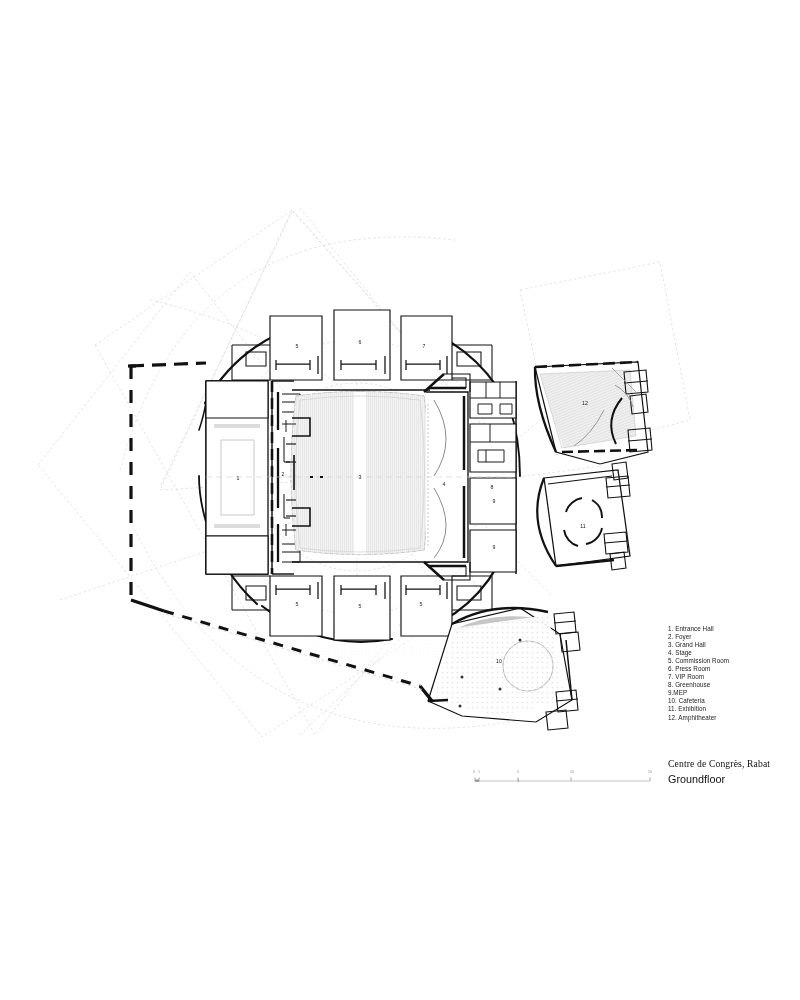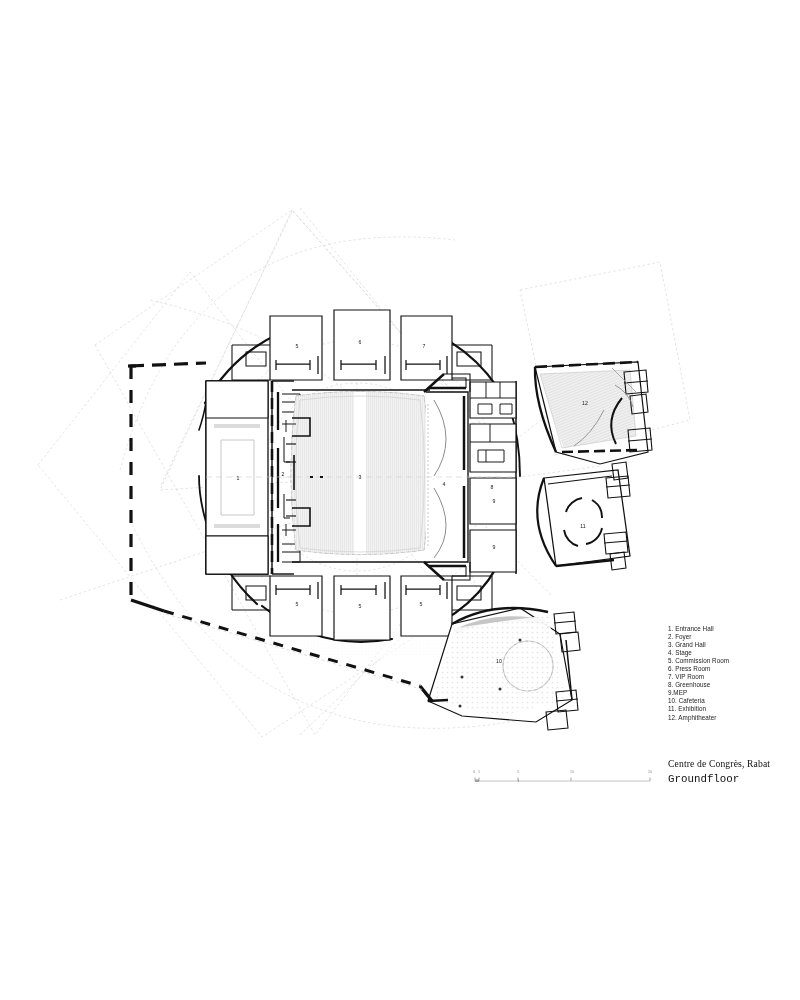--- a/index.html
+++ b/index.html
@@ -29,21 +29,21 @@
     color:#111;
   }
   .proj-title{
     font-family:"Liberation Serif", serif;
     font-size:9.6px;
     letter-spacing:0.15px;
     line-height:12px;
     white-space:nowrap;
   }
   .plan-title{
-    font-family:Liberation Mono, monospace;
+    font-family:Liberation Sans, sans-serif;
     font-size:10.8px;
     line-height:14px;
     margin-top:2px;
     white-space:nowrap;
     color:#111;
   }
   .scalebar{
     position:absolute;
     left:474px;top:770px;
     width:178px;height:18px;

